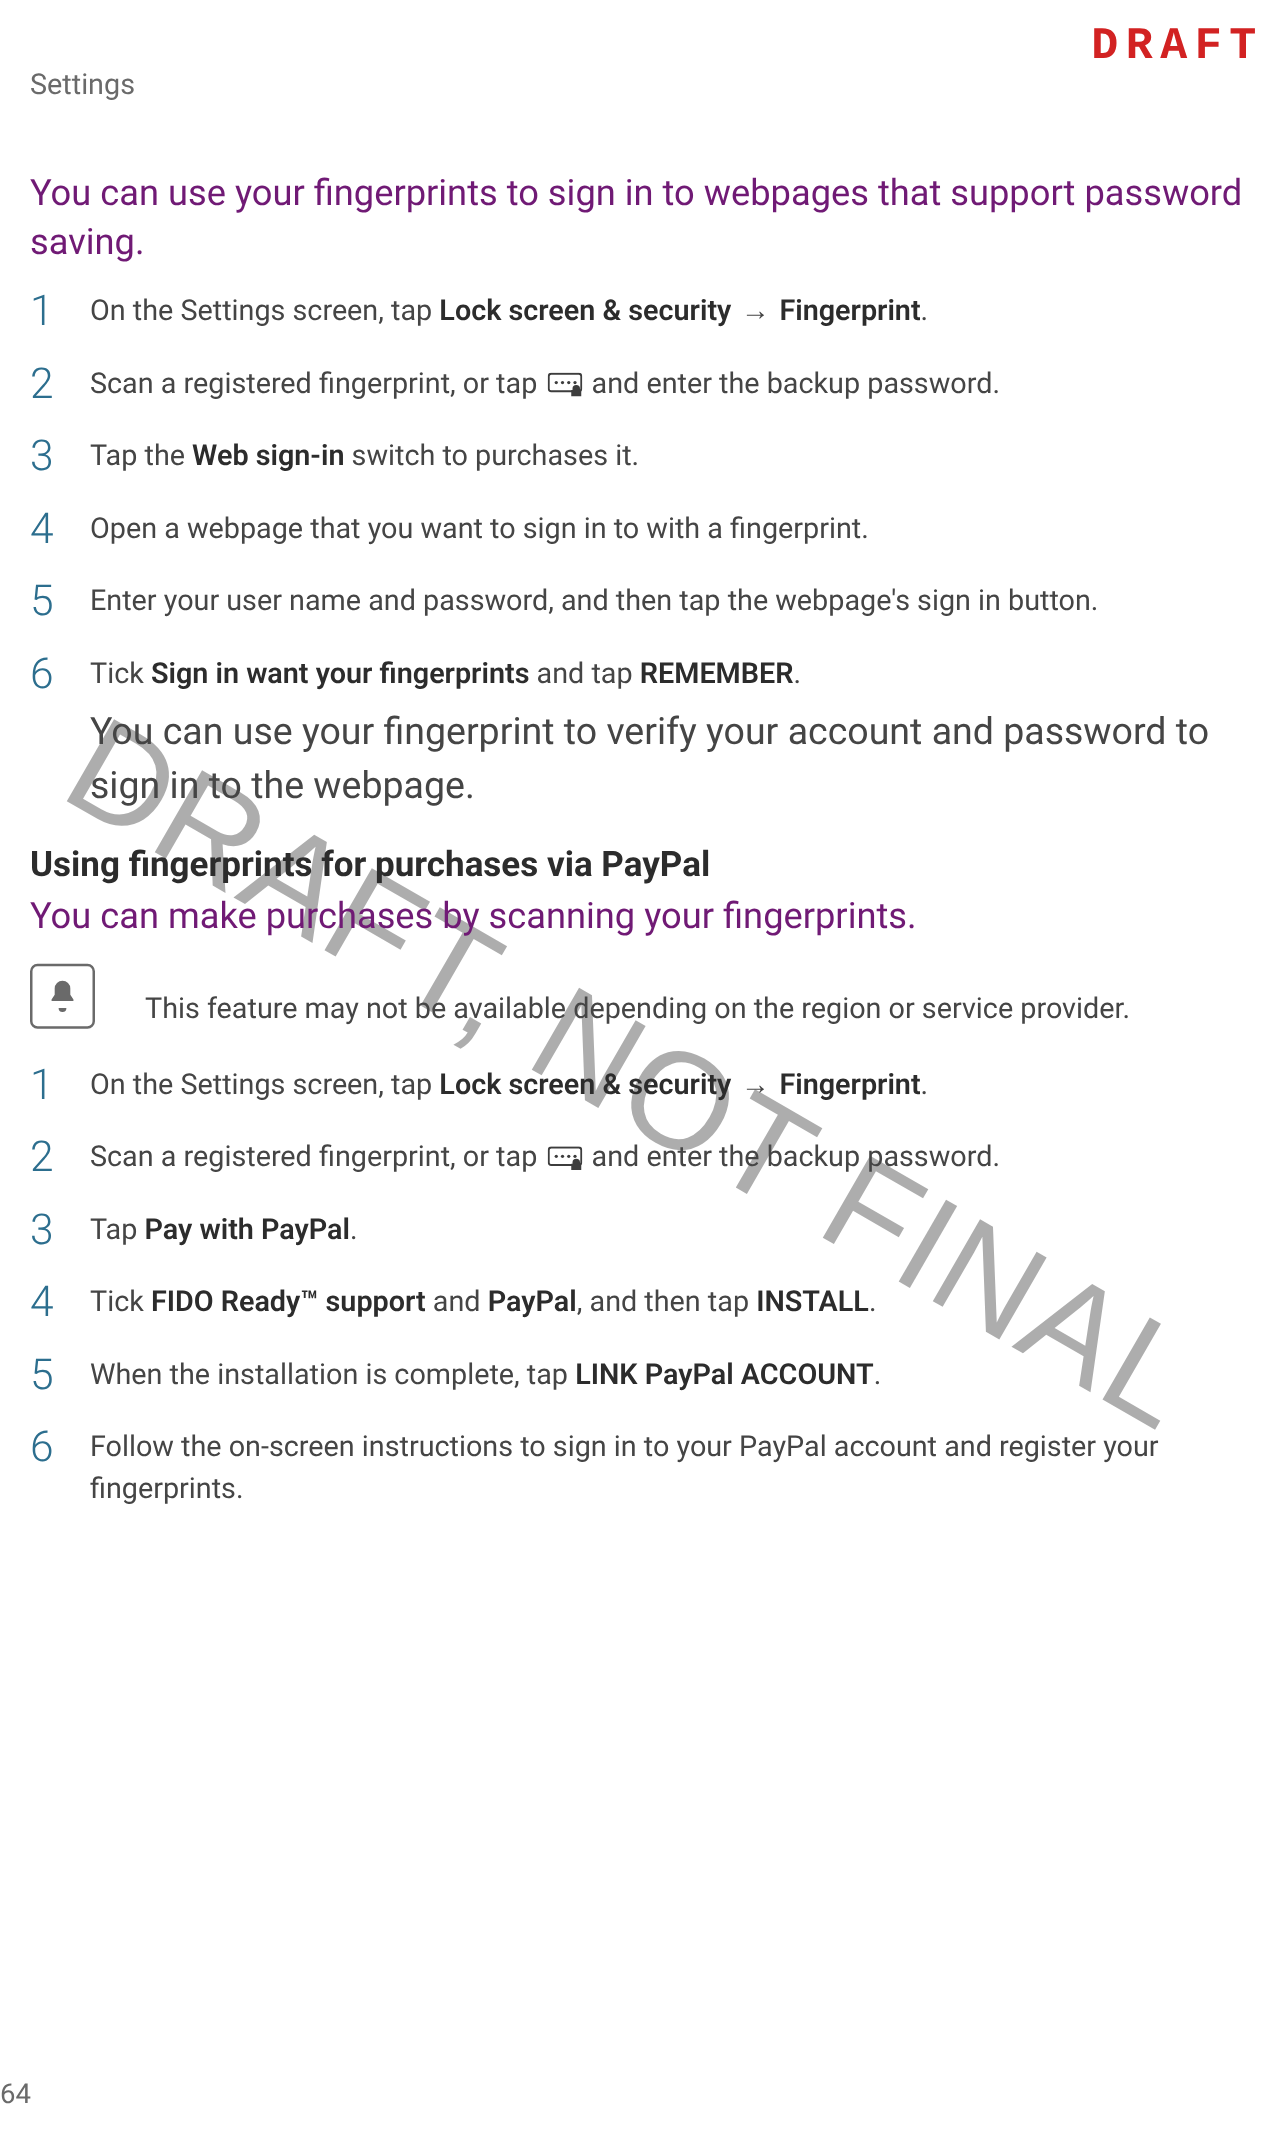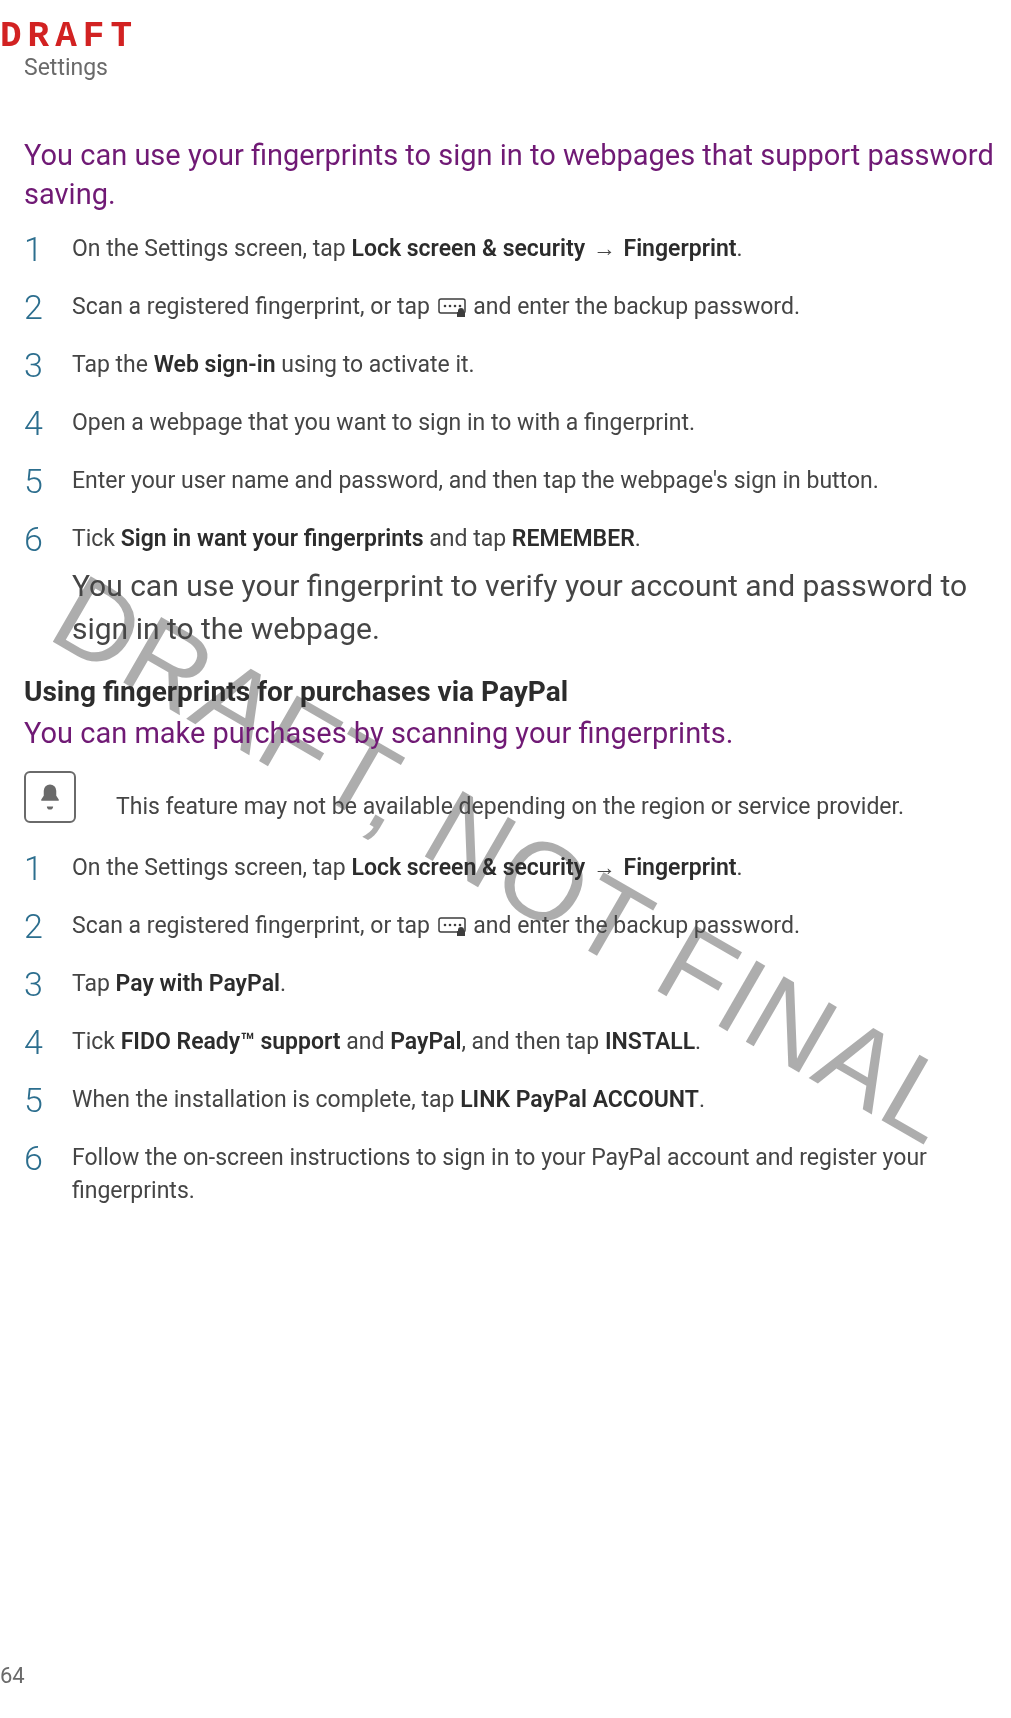--- a/index.html
+++ b/index.html
@@ -15,21 +15,21 @@
     width: 1011px;
     height: 1718px;
     box-sizing: border-box;
     padding: 40px 0 0 0;
   }
   .draft-header {
     position: absolute;
     top: 16px;
     left: 0;
     width: 100%;
-    text-align: left;
+    text-align: right;
     font-size: 36px;
     font-weight: 700;
     letter-spacing: 6px;
     color: #d22222;
     font-family: "Courier New", Courier, monospace;
   }
   .breadcrumb {
     position: absolute;
     top: 54px;
     left: 24px;
@@ -171,21 +171,21 @@
                 <circle cx="22" cy="8" r="1.3" fill="#3d3d3d"></circle>
                 <path d="M20 13 a3 3 0 0 1 6 0 v1 h-6 z M19 14 h8 v5 h-8 z" fill="#3d3d3d"></path>
               </svg>
           </span>
           <span> and enter the backup password.</span>
         </div>
       </li>
       <li>
         <div class="stepnum">3</div>
         <div class="steptext">
-          <span>Tap the </span><b>Web sign-in</b><span> using to activate it.</span>
+          <span>Tap the </span><b>Web sign-in</b><span> switch to purchases it.</span>
         </div>
       </li>
       <li>
         <div class="stepnum">4</div>
         <div class="steptext">
           <span>Open a webpage that you want to sign in to with a fingerprint.</span>
         </div>
       </li>
       <li>
         <div class="stepnum">5</div>

